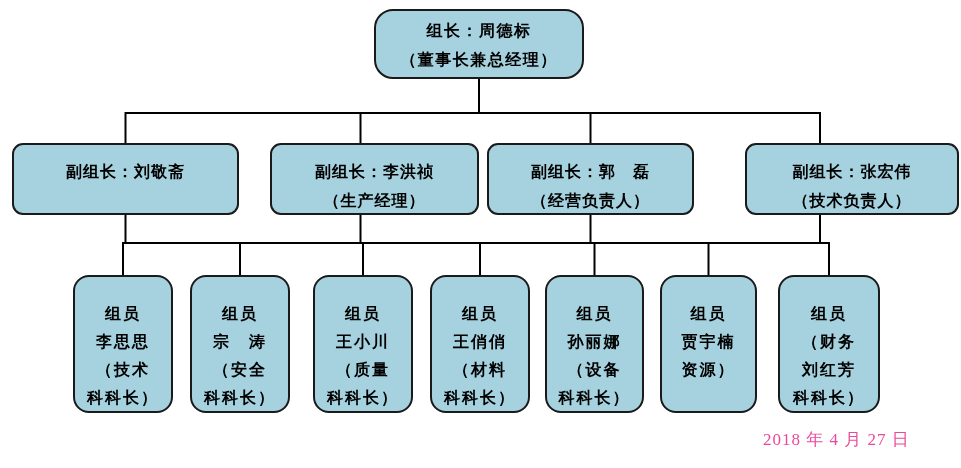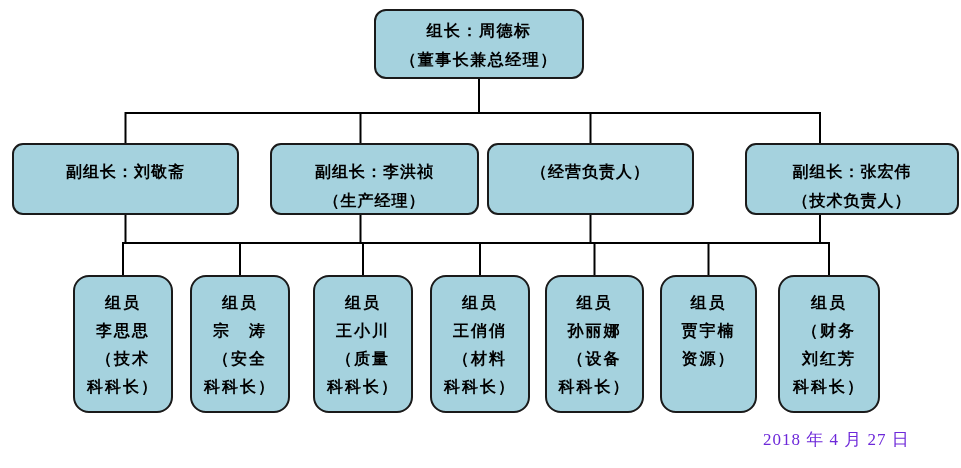--- a/index.html
+++ b/index.html
@@ -33,54 +33,54 @@
     border: 2px solid var(--box-border, #1a1a1a);
     text-align: center;
     color: #000000;
     font-weight: bold;
   }
   .box .ln {
     white-space: nowrap;
   }
   .lvl1 {
     left: 374px; top: 9px; width: 210px; height: 70px;
-    border-radius: 12px;
+    border-radius: 19px;
     font-size: 16px; line-height: 29px;
     padding-top: 5px; letter-spacing: 1.5px;
   }
   .lvl2 {
     top: 143px; height: 72px;
     border-radius: 11px;
     font-size: 16px; line-height: 29px;
     padding-top: 12px; letter-spacing: 1px;
   }
   .d1 { left: 12px;  width: 227px; }
   .d2 { left: 270px; width: 209px; font-family: Liberation Serif, serif; }
   .d3 { left: 487px; width: 207px; }
   .d4 { left: 713px; width: 214px; margin-left: 32px; }
   .lvl3 {
     top: 275px; height: 138px;
     border-radius: 16px;
     font-size: 16px; line-height: 28px;
-    padding-top: 12px; letter-spacing: 2px;
+    padding-top: 23px; letter-spacing: 2px;
   }
   .m1 { left: 73px;  width: 100px; }
   .m2 { left: 190px; width: 100px; }
   .m3 { left: 313px; width: 100px; }
   .m4 { left: 430px; width: 100px; }
   .m5 { left: 545px; width: 99px; }
   .m6 { left: 660px; width: 97px; }
   .m7 { left: 778px; width: 102px; }
   .date {
     position: absolute;
     left: 763px;
     top: 428px;
     font-size: 17px;
     font-weight: normal;
-    color: #6d28d9;
+    color: #ec4899;
     letter-spacing: 1px;
     white-space: nowrap;
   }
 </style>
 </head>
 <body>
 
 <div class="canvas">
 
   <svg class="connectors" viewBox="0 0 961 468">
@@ -113,20 +113,21 @@
   </div>
 
   <div class="box lvl2 d1">
     <div class="ln">副组长：刘敬斋</div>
   </div>
   <div class="box lvl2 d2">
     <div class="ln">副组长：李洪祯</div>
     <div class="ln">（生产经理）</div>
   </div>
   <div class="box lvl2 d3">
+    <div class="ln">副组长：郭　磊</div>
     <div class="ln">（经营负责人）</div>
   </div>
   <div class="box lvl2 d4">
     <div class="ln">副组长：张宏伟</div>
     <div class="ln">（技术负责人）</div>
   </div>
 
   <div class="box lvl3 m1">
     <div class="ln">组员</div>
     <div class="ln">李思思</div>

